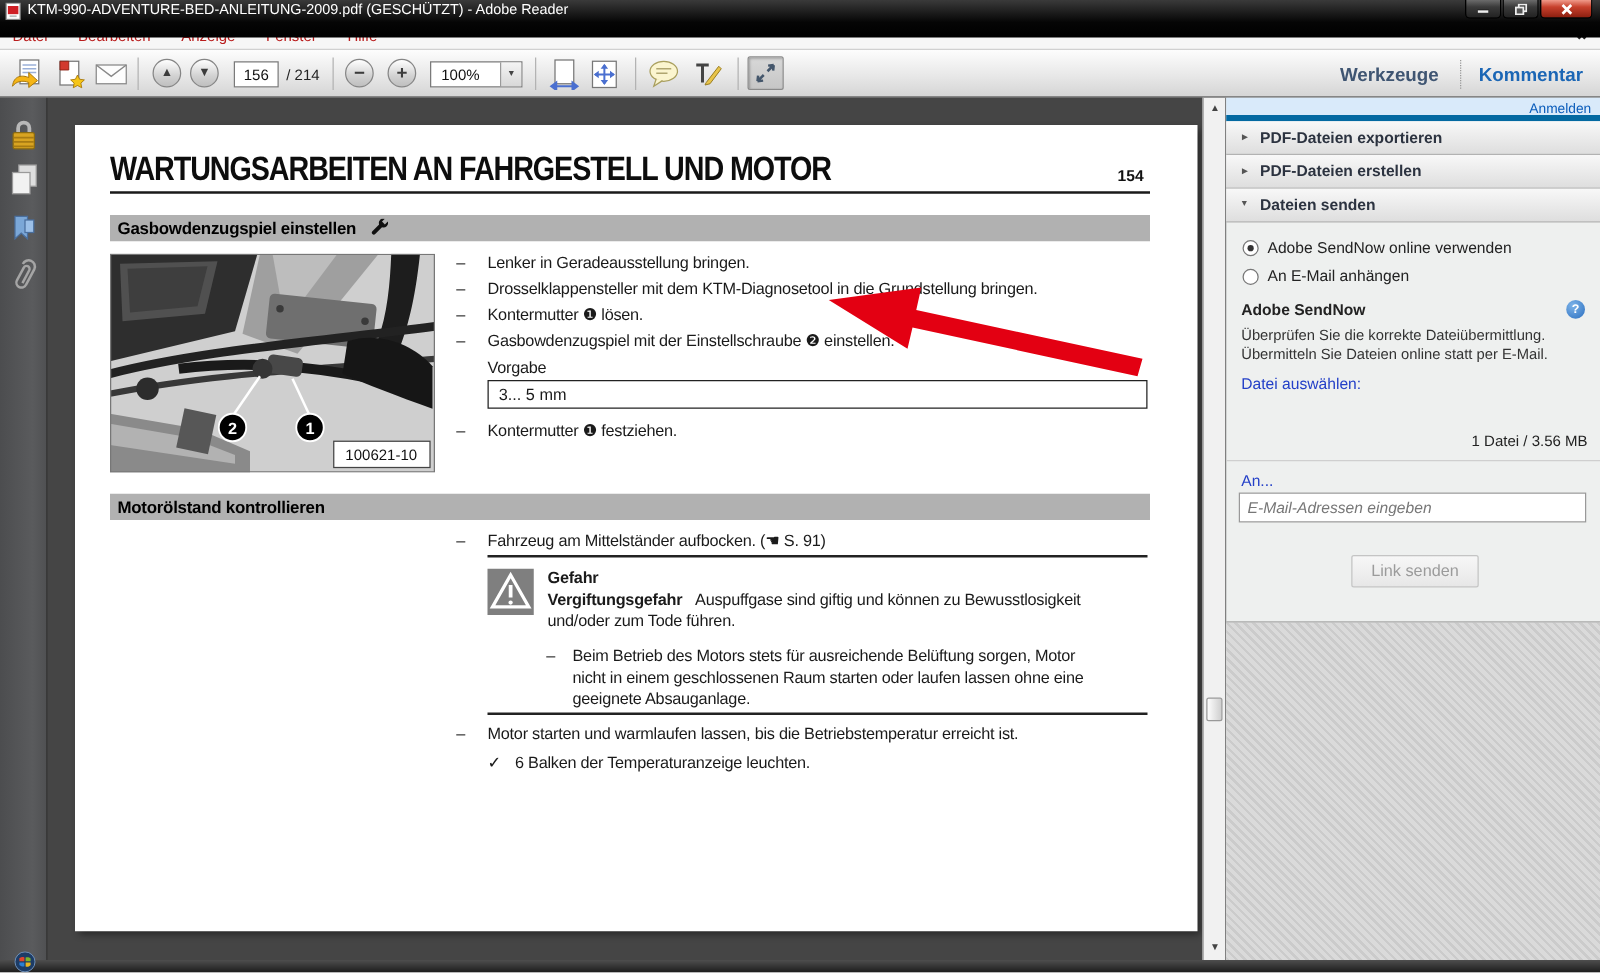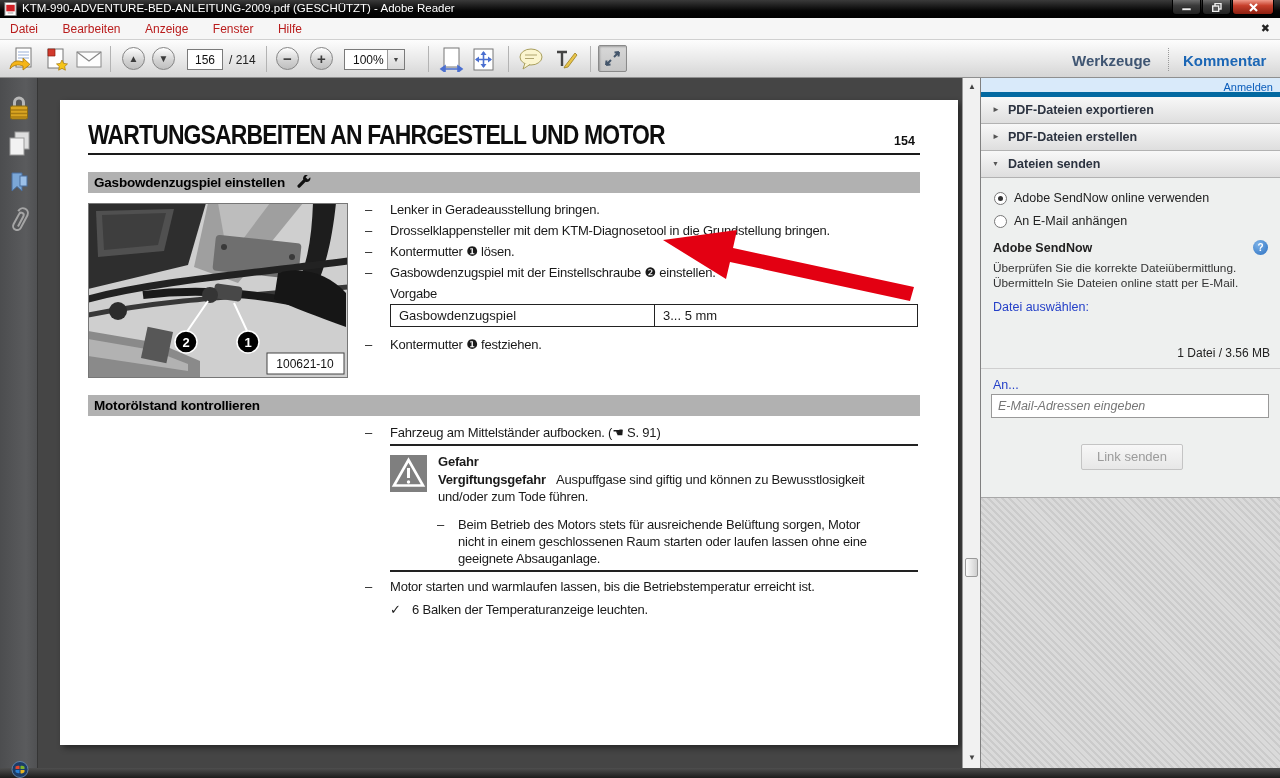--- a/index.html
+++ b/index.html
@@ -2,42 +2,42 @@
 <html><head>
 <meta charset="utf-8">
 <style>
   * { margin:0; padding:0; box-sizing:border-box; }
   html,body { width:1280px; height:778px; overflow:hidden; }
   body { font-family:"Liberation Sans","DejaVu Sans",sans-serif; }
   .abs { position:absolute; }
   .screen { position:relative; width:1280px; height:778px; background:#454545; overflow:hidden; }
 
   
-  .titlebar { left:0; top:0; width:1280px; height:18px; background:linear-gradient(#3a3a3a,#050505 60%,#000); color:#fff; z-index:30; }
+  .titlebar { left:0; top:0; width:1280px; height:30px; background:linear-gradient(#3a3a3a,#050505 60%,#000); color:#fff; z-index:30; }
   .titlebar .ttext { position:absolute; left:22px; top:2px; font-size:11.5px; letter-spacing:0; white-space:nowrap; }
   .pdf-app-icon { position:absolute; left:4px; top:2px; width:13px; height:14px; }
   .winbtns { position:absolute; right:6px; top:0; display:flex; }
   .winbtn { width:29px; height:15px; border:1px solid #000; border-top:none; border-radius:0 0 4px 4px; background:linear-gradient(#6b6b6b,#3a3a3a 40%,#222); display:flex; align-items:center; justify-content:center; margin-left:1px; }
   .winbtn.close { background:linear-gradient(#f09a8a,#c7402c 40%,#8c1f10); width:42px; }
   .winbtn svg { display:block; }
 
   
   .menubar { left:0; top:18px; width:1280px; height:22px; background:#f6f6f6; border-bottom:1px solid #d0d0d0; z-index:29; }
   .menuitem { display:inline-block; padding:4px 10px 0 10px; font-size:12px; color:#b91c1c; }
   .menu-close { position:absolute; right:10px; top:4px; font-size:11px; font-weight:bold; color:#222; }
 
   
   .toolbar { left:0; top:40px; width:1280px; height:38px; background:linear-gradient(#fdfdfd,#e8e8e8 55%,#d5d5d5); border-bottom:1px solid #8f8f8f; z-index:28; }
   .tbsep { position:absolute; top:6px; width:1px; height:26px; background:#b3b3b3; }
   .tbicon { position:absolute; top:7px; }
   .circle-btn { position:absolute; top:7px; width:23px; height:23px; border-radius:50%; border:1px solid #858585; background:linear-gradient(#ffffff,#d2d2d2 60%,#bfbfbf); display:flex; align-items:center; justify-content:center; color:#3c3c3c; font-size:10px; font-weight:bold; }
   .circle-btn.sym { font-size:15px; }
   .page-input { position:absolute; left:187px; top:9px; width:36px; height:21px; border:1px solid #7a7a7a; background:#fff; font-size:12px; text-align:center; font-family:inherit; color:#111; }
   .page-total { position:absolute; left:229px; top:13px; font-size:12px; color:#222; }
-  .zoom-box { position:absolute; left:344px; top:9px; width:61px; height:21px; border:1px solid #7a7a7a; background:#fff; display:flex; }
+  .zoom-box { position:absolute; left:344px; top:9px; width:74px; height:21px; border:1px solid #7a7a7a; background:#fff; display:flex; }
   .zoom-val { flex:1; font-size:12px; color:#111; padding:3px 0 0 8px; }
   .zoom-dd { width:17px; border-left:1px solid #9a9a9a; background:linear-gradient(#f4f4f4,#d8d8d8); font-size:7px; color:#444; display:flex; align-items:center; justify-content:center; }
   .read-btn { position:absolute; left:598px; top:5px; width:29px; height:27px; border:1px solid #8a8a8a; border-radius:2px; background:linear-gradient(#d8d8d8,#c6c6c6); box-shadow:inset 1px 1px 2px rgba(0,0,0,.25); display:flex; align-items:center; justify-content:center; }
   .pane-tab { position:absolute; top:12px; font-size:15px; font-weight:bold; }
   .tab-sep { position:absolute; left:1168px; top:8px; height:23px; border-left:1px dotted #999; }
 
   
   .rail { left:0; top:78px; width:38px; height:690px; background:linear-gradient(90deg,#4c4d4f,#5a5b5d 70%,#505153); border-right:1px solid #353535; z-index:10; }
   .rail-ic { position:absolute; left:0; width:38px; display:flex; justify-content:center; }
 
@@ -289,21 +289,20 @@
       <span class="doc-t" style="left:330px; top:102px">Lenker in Geradeausstellung bringen.</span>
       <span class="doc-dash" style="top:123px">–</span>
       <span class="doc-t" style="left:330px; top:123px">Drosselklappensteller mit dem KTM-Diagnosetool in die Grundstellung bringen.</span>
       <span class="doc-dash" style="top:144px">–</span>
       <span class="doc-t" style="left:330px; top:144px">Kontermutter ❶ lösen.</span>
       <span class="doc-dash" style="top:165px">–</span>
       <span class="doc-t" style="left:330px; top:165px">Gasbowdenzugspiel mit der Einstellschraube ❷ einstellen.</span>
       <span class="doc-t" style="left:330px; top:186px">Vorgabe</span>
 
       <div class="spec-table">
-        <div class="spec-c1">Gasbowdenzugspiel</div>
         <div class="spec-c2">3... 5 mm</div>
       </div>
 
       <span class="doc-dash" style="top:237px">–</span>
       <span class="doc-t" style="left:330px; top:237px">Kontermutter ❶ festziehen.</span>
 
       <div class="sec-bar" style="top:295px">
         <span>Motorölstand kontrollieren</span>
       </div>
 

